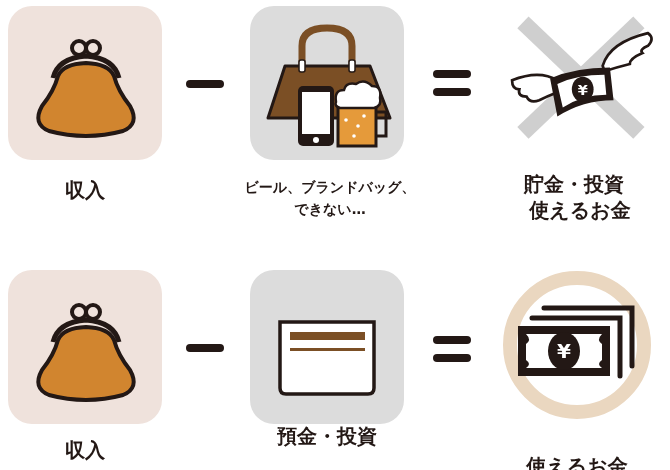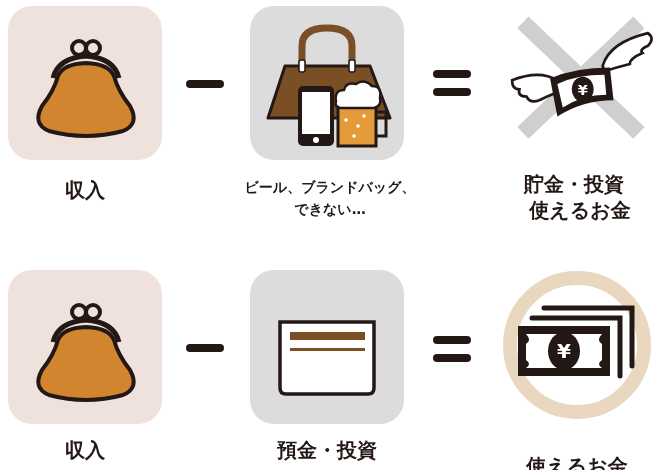--- a/index.html
+++ b/index.html
@@ -95,14 +95,14 @@
   <circle cx="77" cy="77" r="67" fill="none" stroke="#ead7c0" stroke-width="14"></circle>
   <path d="M32 50 L120 50 L120 108" fill="none" stroke="#231815" stroke-width="5" stroke-linecap="round"></path>
   <path d="M44 40 L132 40 L132 98" fill="none" stroke="#231815" stroke-width="5" stroke-linecap="round"></path>
   <rect x="18" y="58" width="92" height="50" fill="#231815"></rect>
   <path d="M26 66 L102 66 Q96 72 102 76 L102 92 Q96 96 102 100 L26 100 Q32 96 26 92 L26 76 Q32 72 26 66 Z" fill="#fff"></path>
   <ellipse cx="64" cy="83" rx="16" ry="19" fill="#231815"></ellipse>
   <text x="64" y="90" text-anchor="middle" fill="#fff" font-size="20" font-weight="bold" font-family="DejaVu Sans, sans-serif">¥</text>
 </svg>
 
 <div class="label" style="left:8px;top:438px;width:154px;">収入</div>
-<div class="label" style="left:250px;top:438px;width:154px;">預金・投資</div>
+<div class="label" style="left:250px;top:424px;width:154px;">預金・投資</div>
 <div class="label" style="left:500px;top:438px;width:154px;margin-top:16px;">使えるお金</div>
 
 </body></html>

